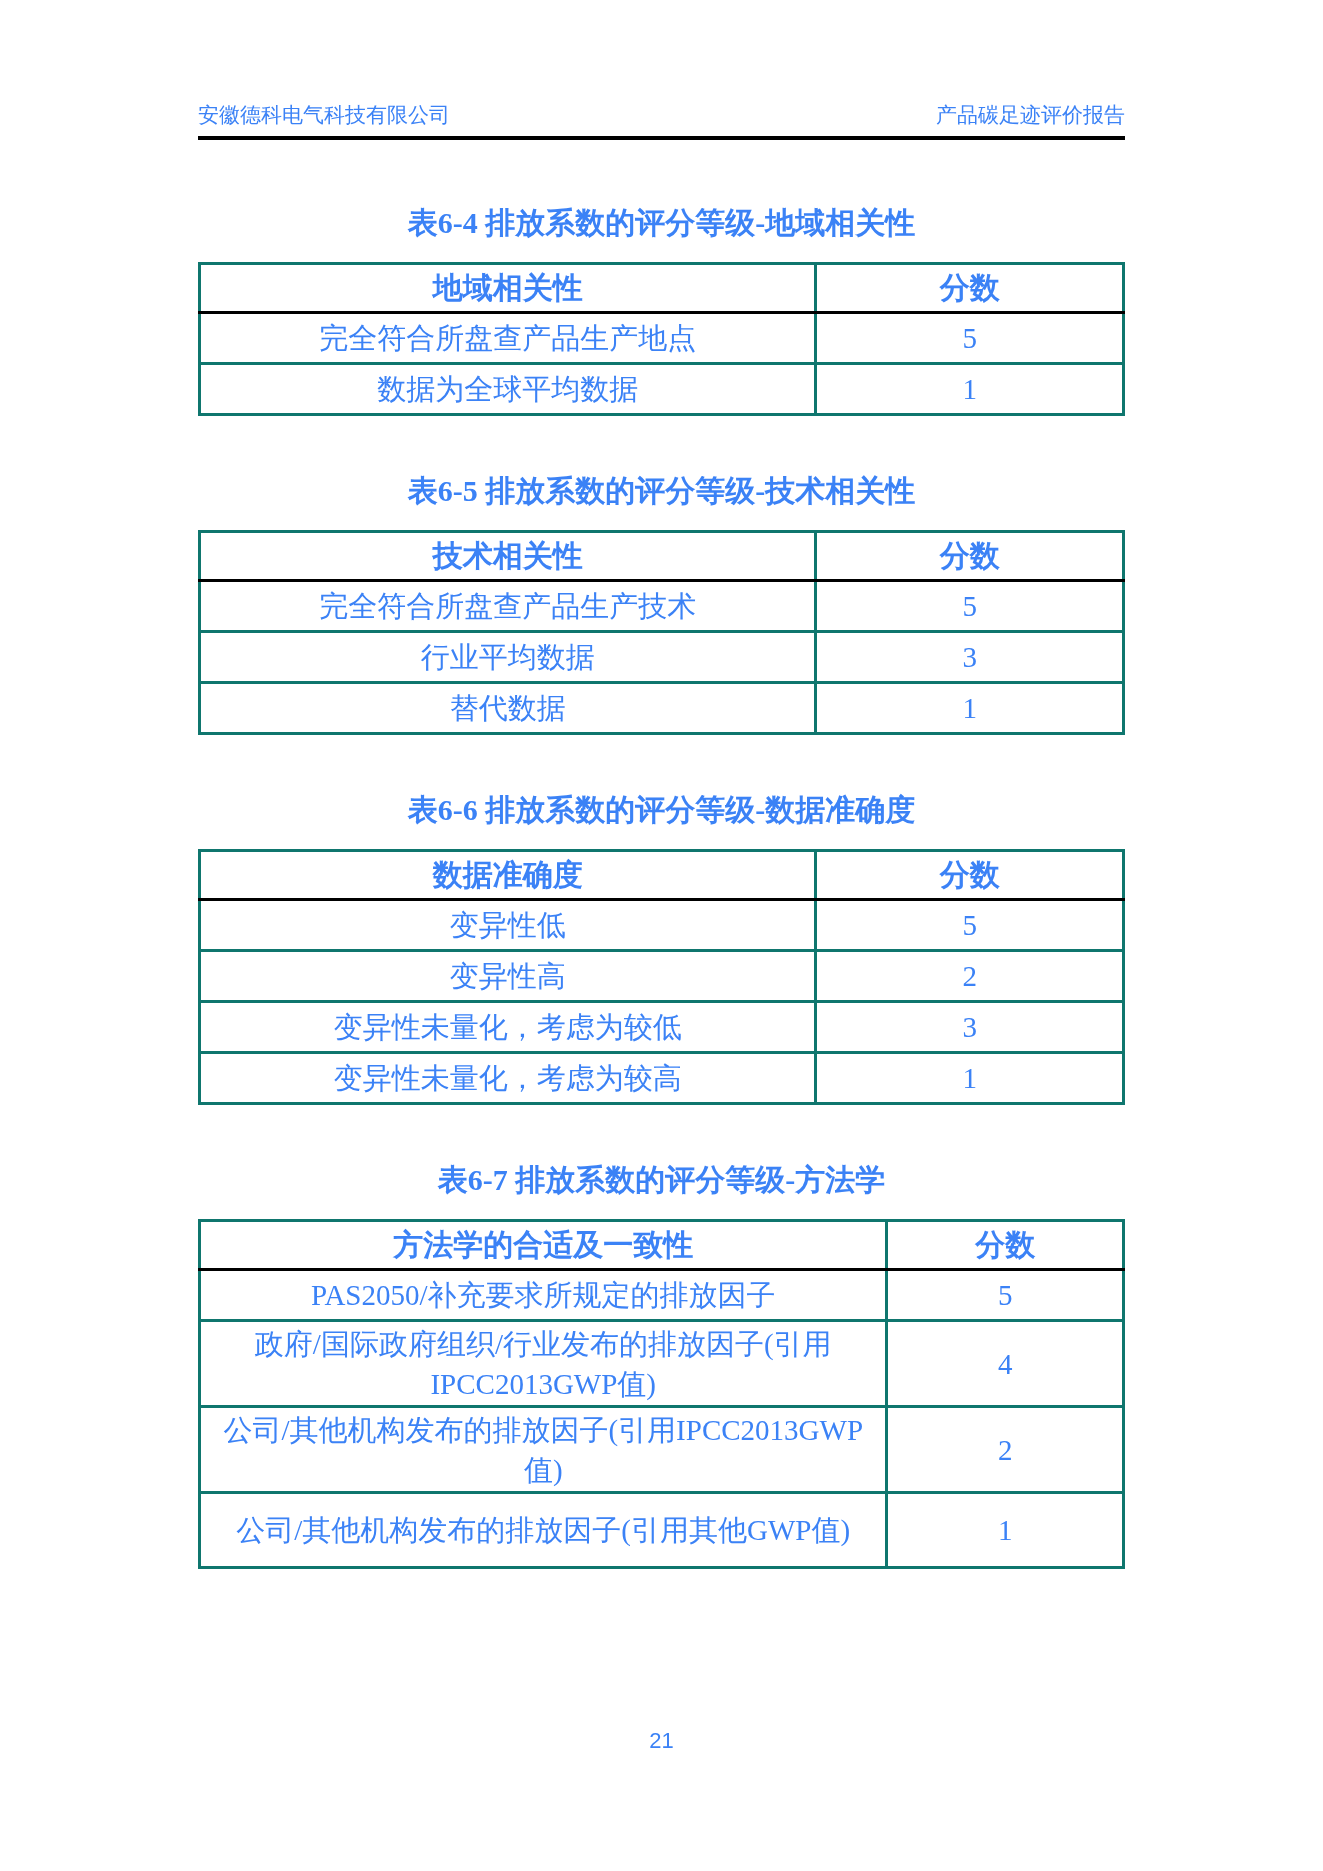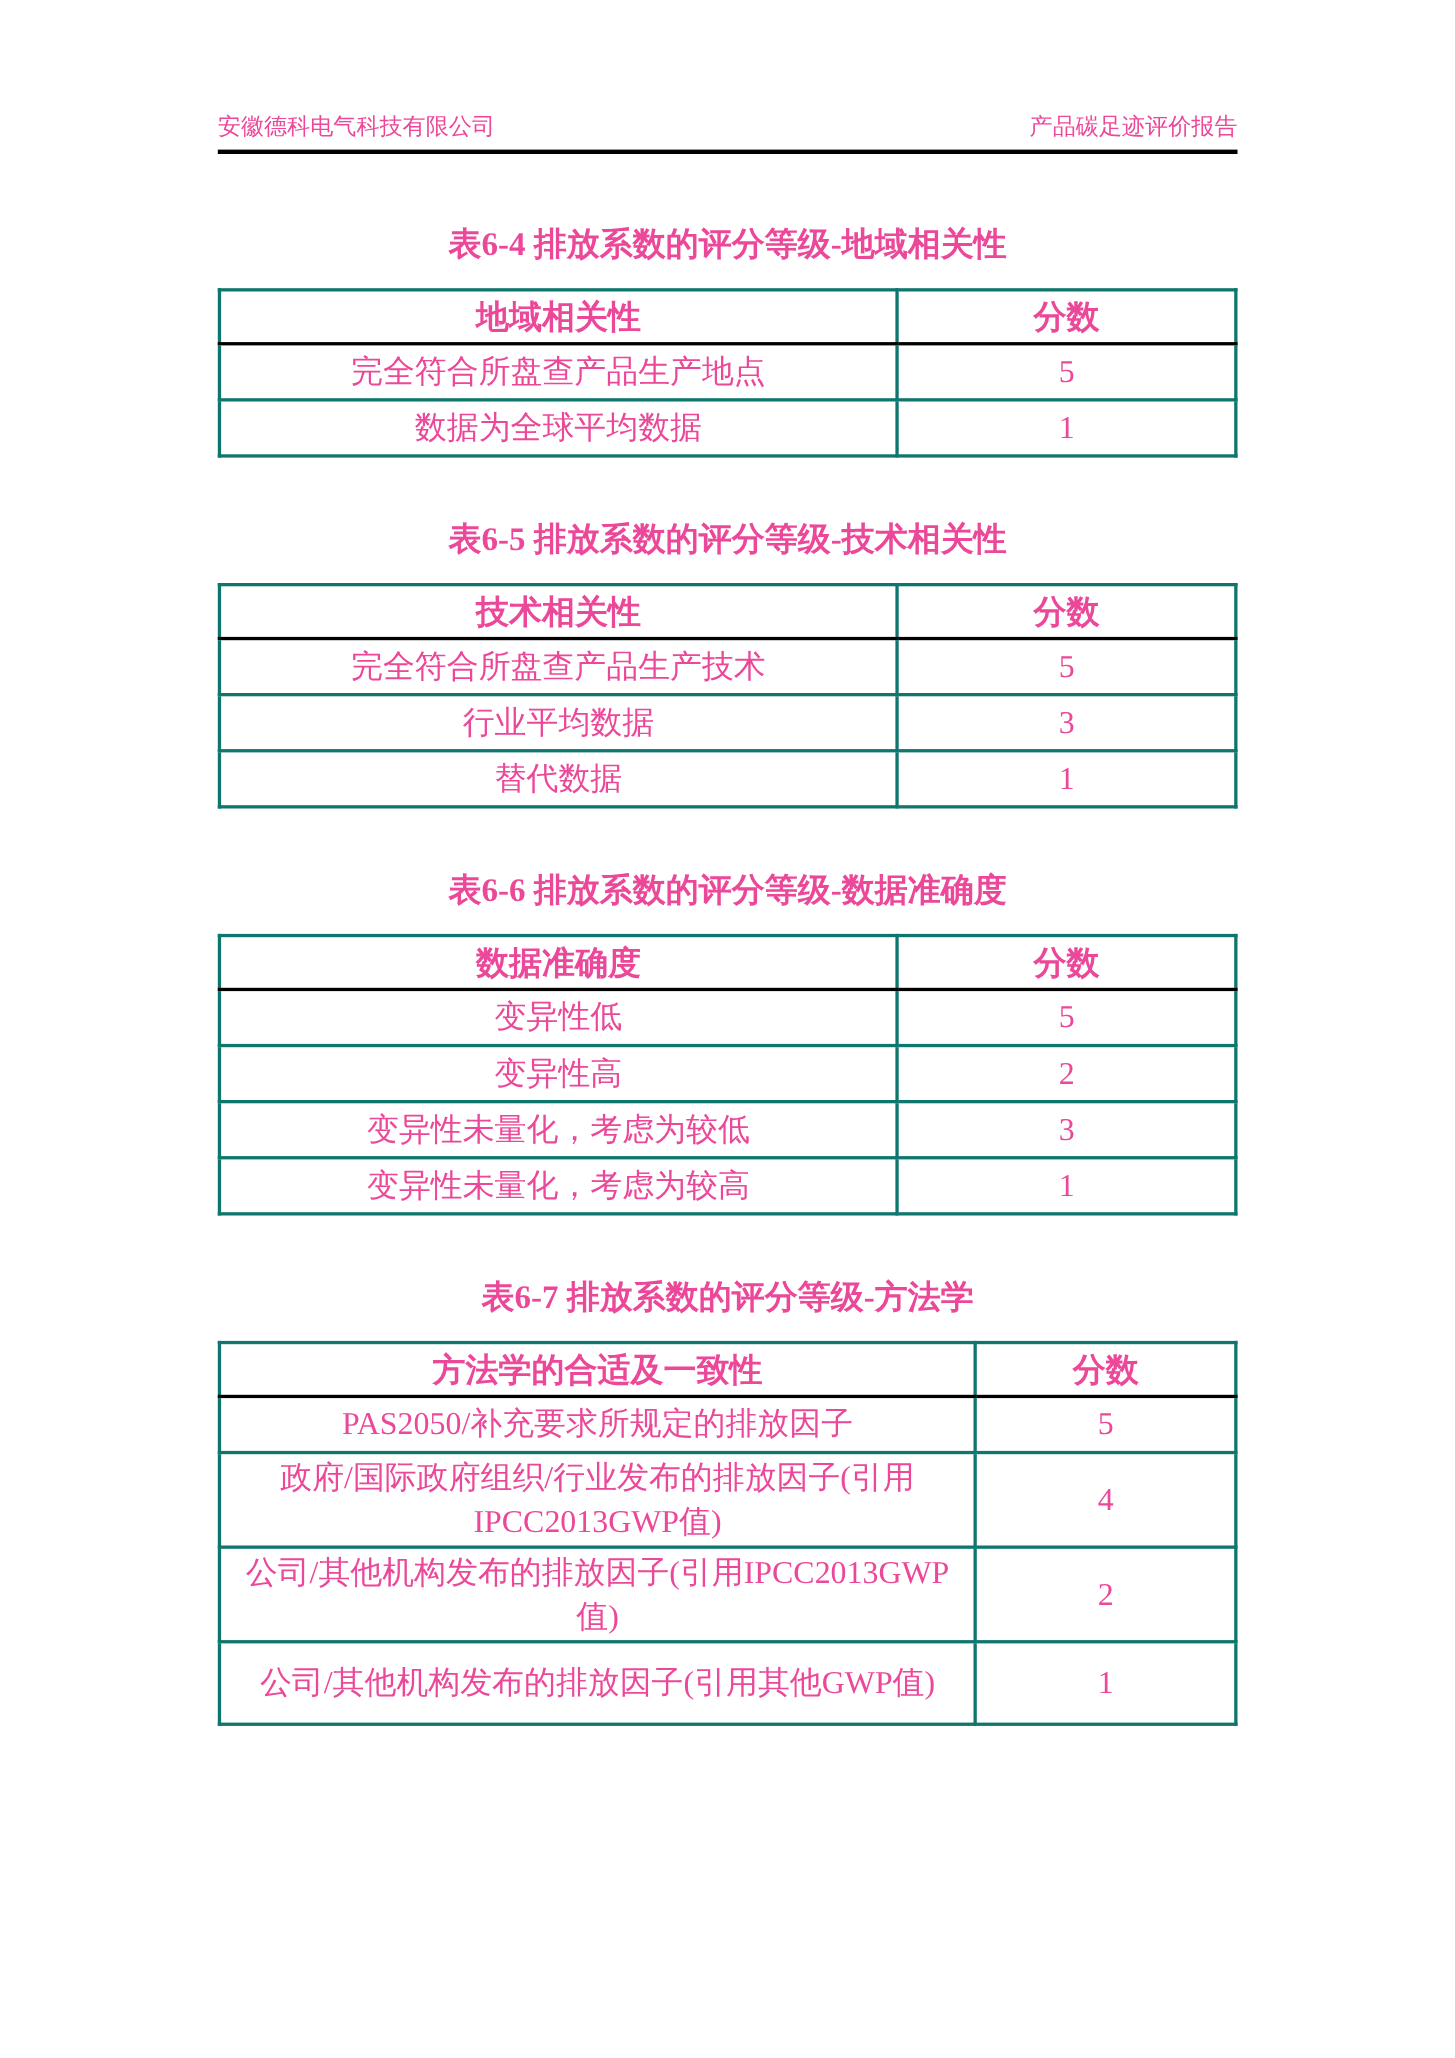--- a/index.html
+++ b/index.html
@@ -2,21 +2,21 @@
 <html><head>
 <meta charset="utf-8">
 <style>
   * { margin:0; padding:0; box-sizing:border-box; }
   html,body { background:#888; }
   .page {
     position:relative;
     width:1323px; height:1871px;
     margin:0 auto;
     background:#ffffff;
-    color:#ec4899;
+    color:#3b82f6;
     font-family:"Liberation Serif","DejaVu Serif",serif;
     overflow:hidden;
   }
   .content { padding:0 198px; }
   .doc-header {
     display:flex;
     justify-content:space-between;
     align-items:flex-end;
     padding-top:100px;
     padding-bottom:6px;
@@ -194,13 +194,14 @@
         </tr>
         <tr class="row-med">
           <td>公司/其他机构发布的排放因子(引用其他GWP值)</td>
           <td>1</td>
         </tr>
       </tbody>
     </table>
 
   </div>
 
+  <div class="page-number">21</div>
 </div>
 
 </body></html>

